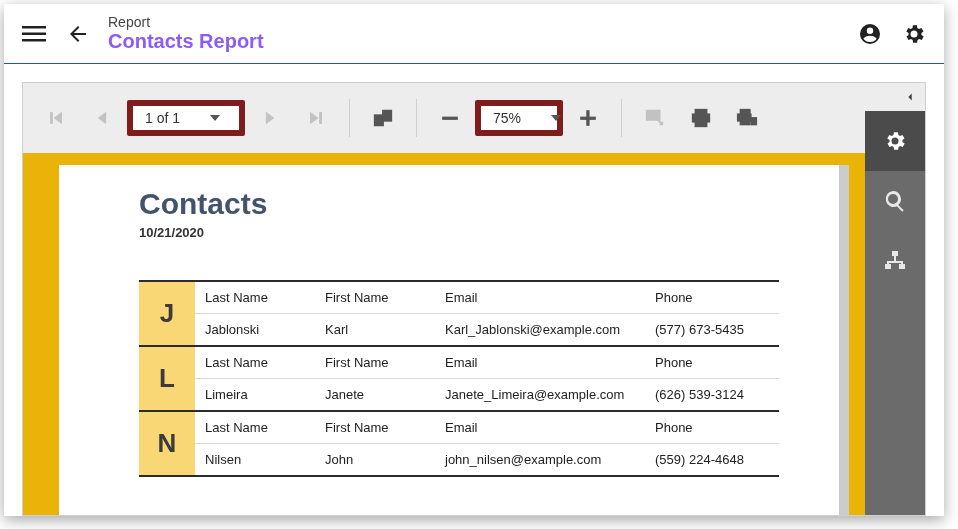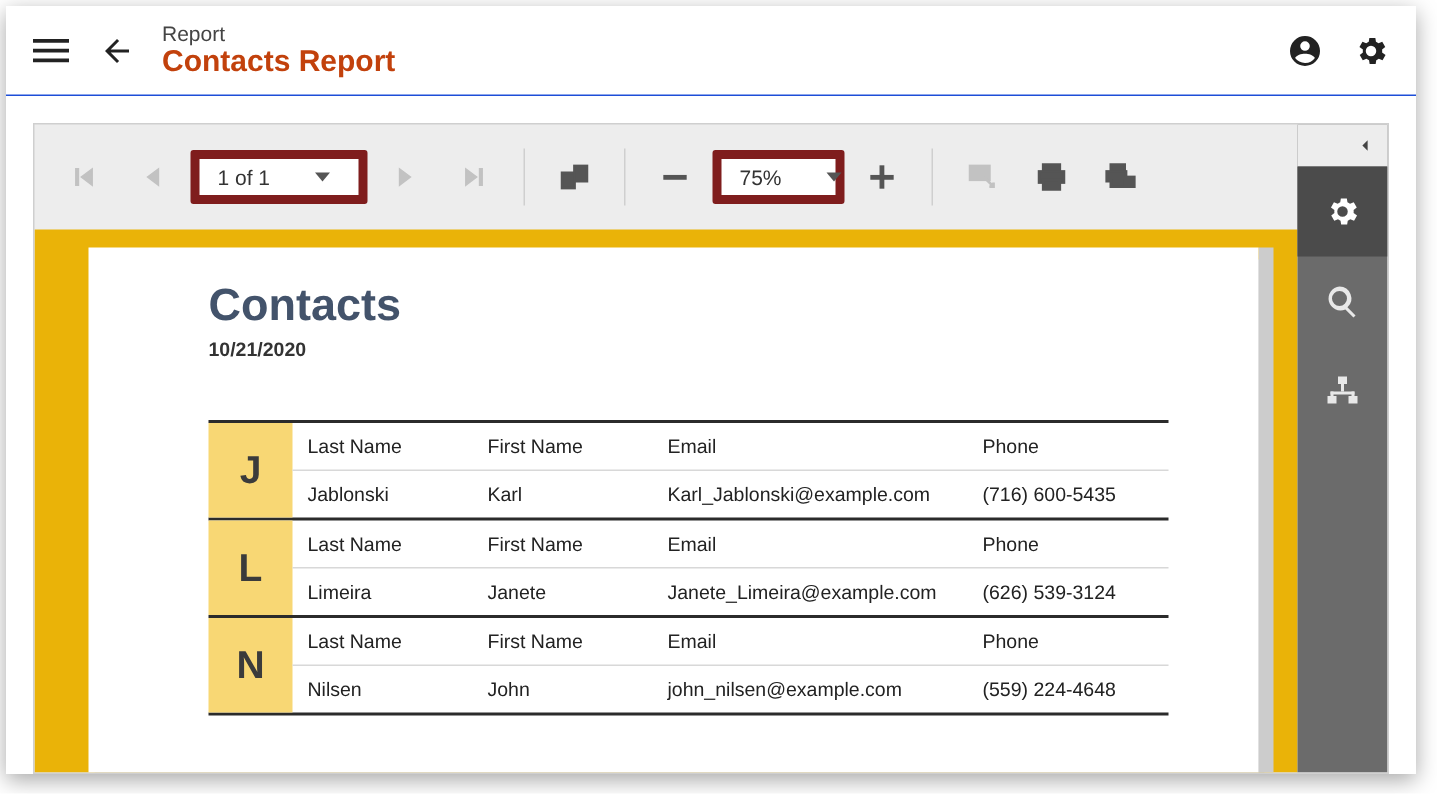--- a/index.html
+++ b/index.html
@@ -31,21 +31,21 @@
   }
   .iconbtn {
     width: 44px; height: 44px;
     display: flex; align-items: center; justify-content: center;
     cursor: pointer;
     color: #222;
   }
   .iconbtn svg { width: 24px; height: 24px; fill: currentColor; }
   .titles { margin-left: 8px; }
   .titles .sub { font-size: 14px; color: #444; }
-  .titles .main { font-size: 20px; font-weight: 700; color: #c2410c; }
+  .titles .main { font-size: 20px; font-weight: 700; color: #8b5cf6; }
   .spacer { flex: 1; }
   
   .viewer-wrap {
     position: absolute;
     top: 60px; left: 0; right: 0; bottom: 0;
     padding: 18px 18px 0 18px;
     background: #fff;
   }
   .viewer {
     position: relative;
@@ -306,21 +306,21 @@
                 <div class="row head">
                   <div class="cell c-ln">Last Name</div>
                   <div class="cell c-fn">First Name</div>
                   <div class="cell c-em">Email</div>
                   <div class="cell c-ph">Phone</div>
                 </div>
                 <div class="row last">
                   <div class="cell c-ln">Jablonski</div>
                   <div class="cell c-fn">Karl</div>
                   <div class="cell c-em">Karl_Jablonski@example.com</div>
-                  <div class="cell c-ph">(716) 600-5435</div>
+                  <div class="cell c-ph">(577) 673-5435</div>
                 </div>
               </div>
             </div>
 
             <div class="group">
               <div class="letterbox">L</div>
               <div class="rowstack">
                 <div class="row head">
                   <div class="cell c-ln">Last Name</div>
                   <div class="cell c-fn">First Name</div>

